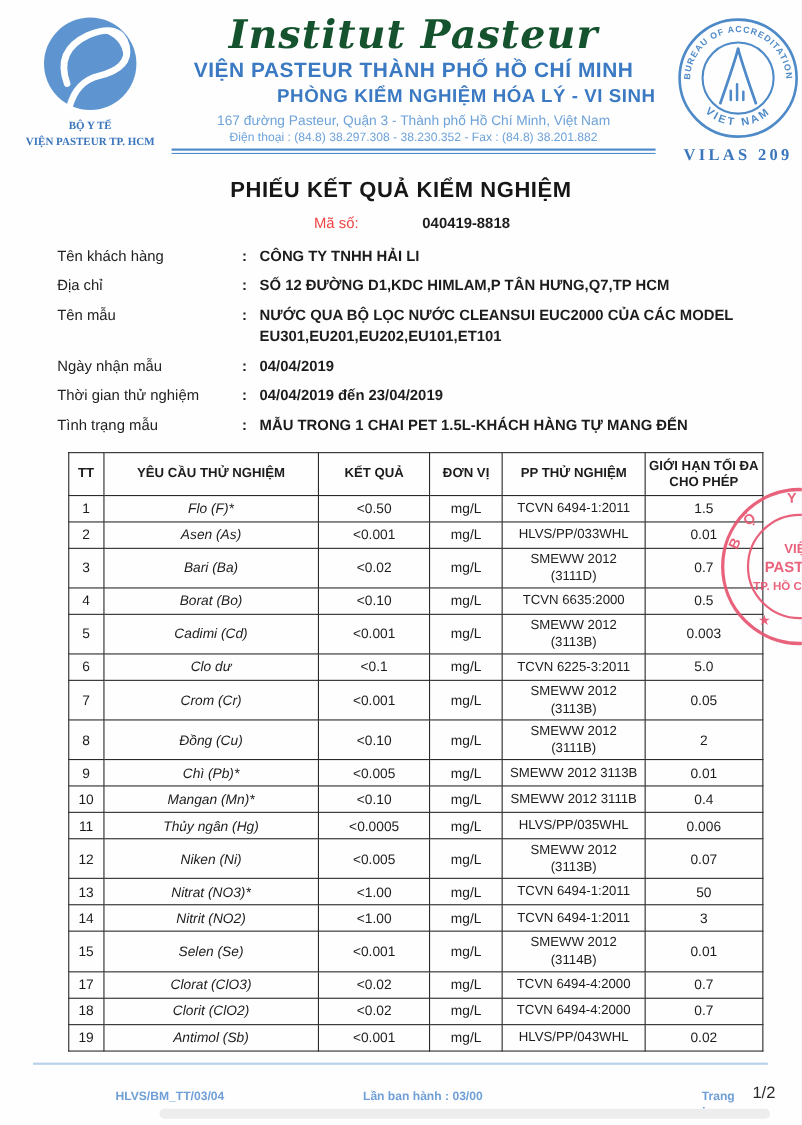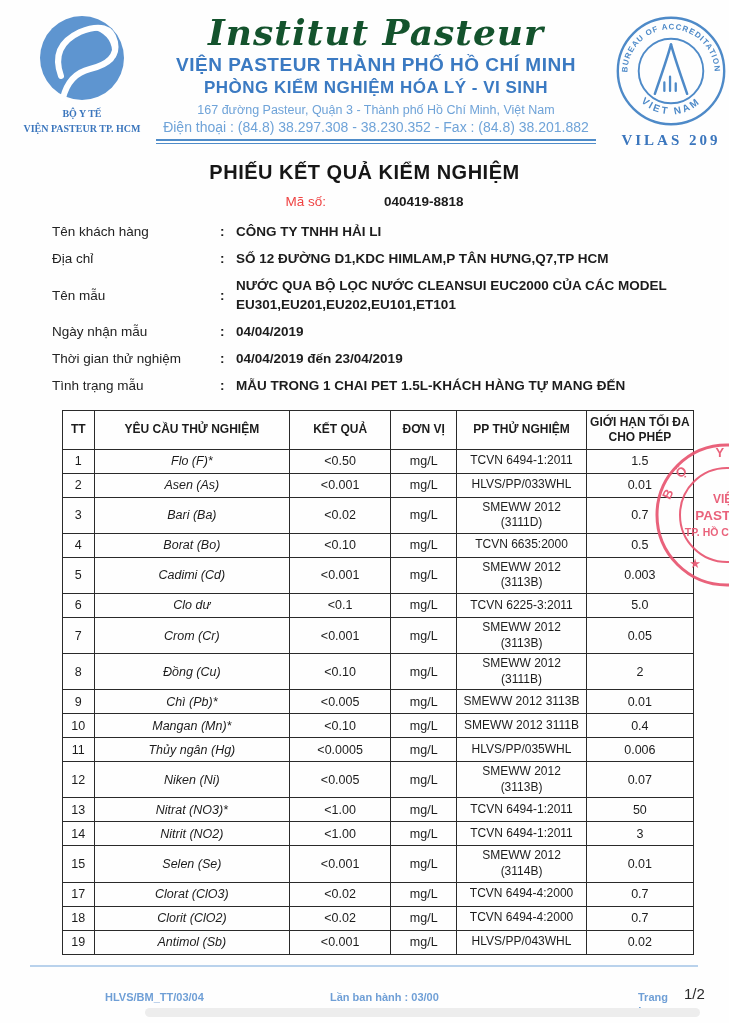--- a/index.html
+++ b/index.html
@@ -8,34 +8,34 @@
     background:#fefefe;overflow:hidden;
     font-family:"Liberation Sans",sans-serif;color:#1c1c1c;
   }
   
   .header{display:flex;padding:14px 8px 0 8px;}
   .logo-col{width:148px;text-align:center;flex:none;}
   .logo-col .org{font-family:"Liberation Serif",serif;font-weight:bold;color:#3b76bd;font-size:10px;line-height:1.25;margin-top:2px;}
   .center-col{flex:1;text-align:center;}
   .blackletter{font-family:"DejaVu Serif",serif;font-style:italic;font-weight:bold;font-size:36px;line-height:1.05;color:#14532d;letter-spacing:1px;}
   .inst-line{font-weight:bold;font-size:19px;color:#3b7ac2;letter-spacing:.5px;margin-top:2px;}
-  .dept-line{font-weight:bold;font-size:17px;color:#3b7ac2;letter-spacing:.5px;margin-top:2px;}
+  .dept-line{font-weight:bold;font-size:17px;color:#3b7ac2;letter-spacing:.5px;margin-top:2px;text-align:right;}
   .addr{font-size:12.5px;color:#6fa3d8;margin-top:5px;}
-  .phone{font-size:14px;color:#6fa3d8;margin-top:2px;}
+  .phone{font-size:11px;color:#6fa3d8;margin-top:2px;}
   .rule{width:440px;margin:4px auto 0 auto;border-top:2px solid #4f8cc9;border-bottom:1px solid #4f8cc9;height:2px;}
   .seal-col{width:150px;text-align:center;flex:none;}
   .vilas{font-family:"Liberation Serif",serif;font-weight:bold;font-size:15px;color:#3b76bd;letter-spacing:3px;margin-top:0px;}
   
   .doc-title{text-align:center;font-weight:bold;font-size:20px;letter-spacing:.5px;margin-top:12px;color:#161616;}
   .code-row{display:flex;justify-content:center;gap:58px;margin-top:10px;font-size:13.5px;transform:translateX(10px);}
   .code-label{color:#ef4444;}
   .code-value{font-weight:bold;}
   
   .fields{margin:14px 0 0 52px;}
-  .field{display:flex;margin-bottom:9px;font-size:13.5px;line-height:1.35;align-items:center;}
+  .field{display:flex;margin-bottom:9px;font-size:13.5px;line-height:1.35;}
   .field .lbl{width:168px;flex:none;color:#222;}
   .field .colon{width:16px;flex:none;font-weight:bold;}
   .field .val{font-weight:bold;max-width:470px;}
   
   table.results{border-collapse:collapse;margin:14px 0 0 62px;width:632px;font-size:12.5px;}
   table.results th,table.results td{border:1.5px solid #2a2a2a;padding:2px 3px;text-align:center;vertical-align:middle;}
   table.results th{font-size:12px;font-weight:bold;line-height:1.25;height:34px;}
   table.results td{height:19px;}
   td.c-name{text-align:left;padding-left:7px;font-style:italic;}
   td.c-pp{white-space:pre-line;font-size:12px;line-height:1.3;margin-top:46px;}

